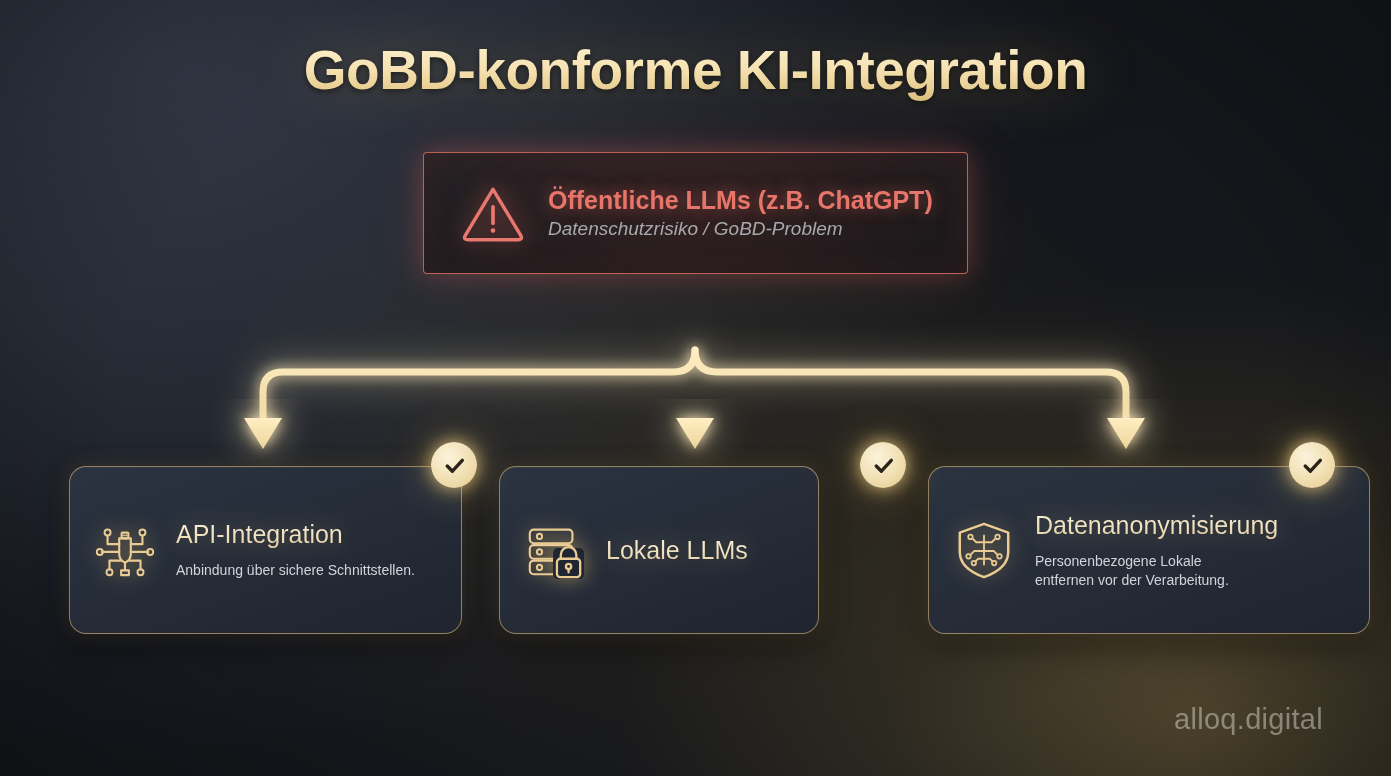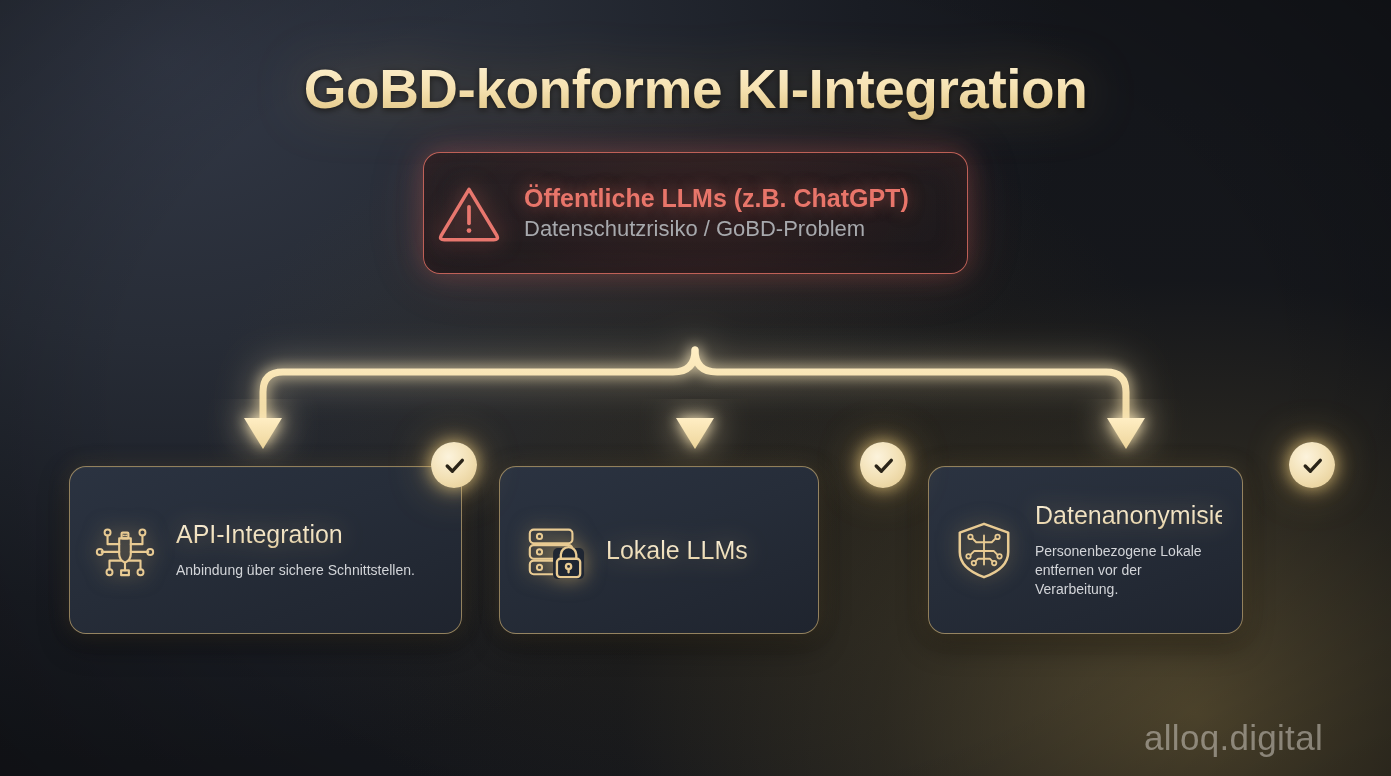--- a/index.html
+++ b/index.html
@@ -28,21 +28,21 @@
     pointer-events: none;
     background:
       radial-gradient(ellipse 1100px 760px at 50% 50%, rgba(0,0,0,0) 52%, rgba(0,0,0,0.38) 100%);
   }
 
   
   .title {
     position: absolute;
     left: 0;
     right: 0;
-    top: 57px;
+    top: 38px;
     text-align: center;
     font-size: 55px;
     font-weight: bold;
     letter-spacing: -0.5px;
     background: linear-gradient(180deg, #fdf1d2 0%, #f6e2b2 48%, #e8cf93 78%, #d9bd7c 100%);
     -webkit-background-clip: text;
     background-clip: text;
     color: transparent;
     -webkit-text-fill-color: transparent;
     filter: drop-shadow(0 0 26px rgba(230,190,110,0.30)) drop-shadow(0 2px 3px rgba(0,0,0,0.65));
@@ -51,52 +51,53 @@
 
   
   .warn-box {
     position: absolute;
     left: 423px;
     top: 152px;
     width: 545px;
     height: 122px;
     box-sizing: border-box;
     border: 1.6px solid rgba(226,112,100,0.82);
-    border-radius: 17px;
+    border-radius: 4px;
     background:
       radial-gradient(ellipse 420px 180px at 50% 50%, rgba(120,48,42,0.20) 0%, rgba(40,26,26,0.10) 60%, rgba(20,18,20,0.04) 100%),
       linear-gradient(180deg, rgba(38,30,32,0.75), rgba(26,23,26,0.80));
     box-shadow:
       0 0 26px rgba(225,104,92,0.30),
       0 0 60px rgba(200,80,70,0.14),
       inset 0 0 34px rgba(150,60,55,0.13);
     display: flex;
     align-items: center;
-    padding-left: 12px;
+    padding-left: 36px;
     gap: 22px;
     z-index: 5;
   }
   .warn-icon {
     width: 66px;
     height: 62px;
     flex: 0 0 auto;
     filter: drop-shadow(0 0 11px rgba(230,110,98,0.70));
   }
   .warn-texts { display: flex; flex-direction: column; gap: 3px; }
   .warn-title {
     font-size: 25px;
     font-weight: bold;
     color: #e8756a;
     text-shadow: 0 0 16px rgba(226,104,92,0.55);
     white-space: nowrap;
   }
   .warn-sub {
-    font-size: 22px;
+    font-size: 19px;
     color: #a7a9ad;
     white-space: nowrap;
+    font-style: italic;
   }
 
   
   #connector {
     position: absolute;
     left: 0;
     top: 0;
     width: 1391px;
     height: 776px;
     z-index: 3;
@@ -117,21 +118,21 @@
       0 10px 30px rgba(0,0,0,0.46),
       inset 0 1px 0 rgba(255,255,255,0.035);
     display: flex;
     align-items: center;
     padding: 0 20px 0 24px;
     gap: 20px;
     z-index: 4;
   }
   .card-1 { left: 69px;  width: 393px; }
   .card-2 { left: 499px; width: 320px; }
-  .card-3 { left: 928px; width: 315px; }
+  .card-3 { left: 928px; width: 442px; }
 
   .card-icon {
     width: 62px;
     height: 62px;
     flex: 0 0 auto;
     filter: drop-shadow(0 0 10px rgba(230,190,110,0.55));
   }
   .card-texts { display: flex; flex-direction: column; gap: 12px; min-width: 0; }
   .card-title {
     font-size: 25px;
@@ -169,22 +170,22 @@
   }
   .badge-1 { left: 431px;  top: 442px; }
   .badge-2 { left: 860px;  top: 442px; }
   .badge-3 { left: 1289px; top: 442px; }
   .badge svg { width: 25px; height: 25px; }
 
   
   .watermark {
     position: absolute;
     right: 68px;
-    bottom: 18px;
-    font-size: 35px;
+    bottom: 40px;
+    font-size: 29px;
     color: rgba(196,192,182,0.58);
     letter-spacing: 0.3px;
     z-index: 6;
   }
 </style>
 </head>
 <body>
 
 <div id="stage">
 

